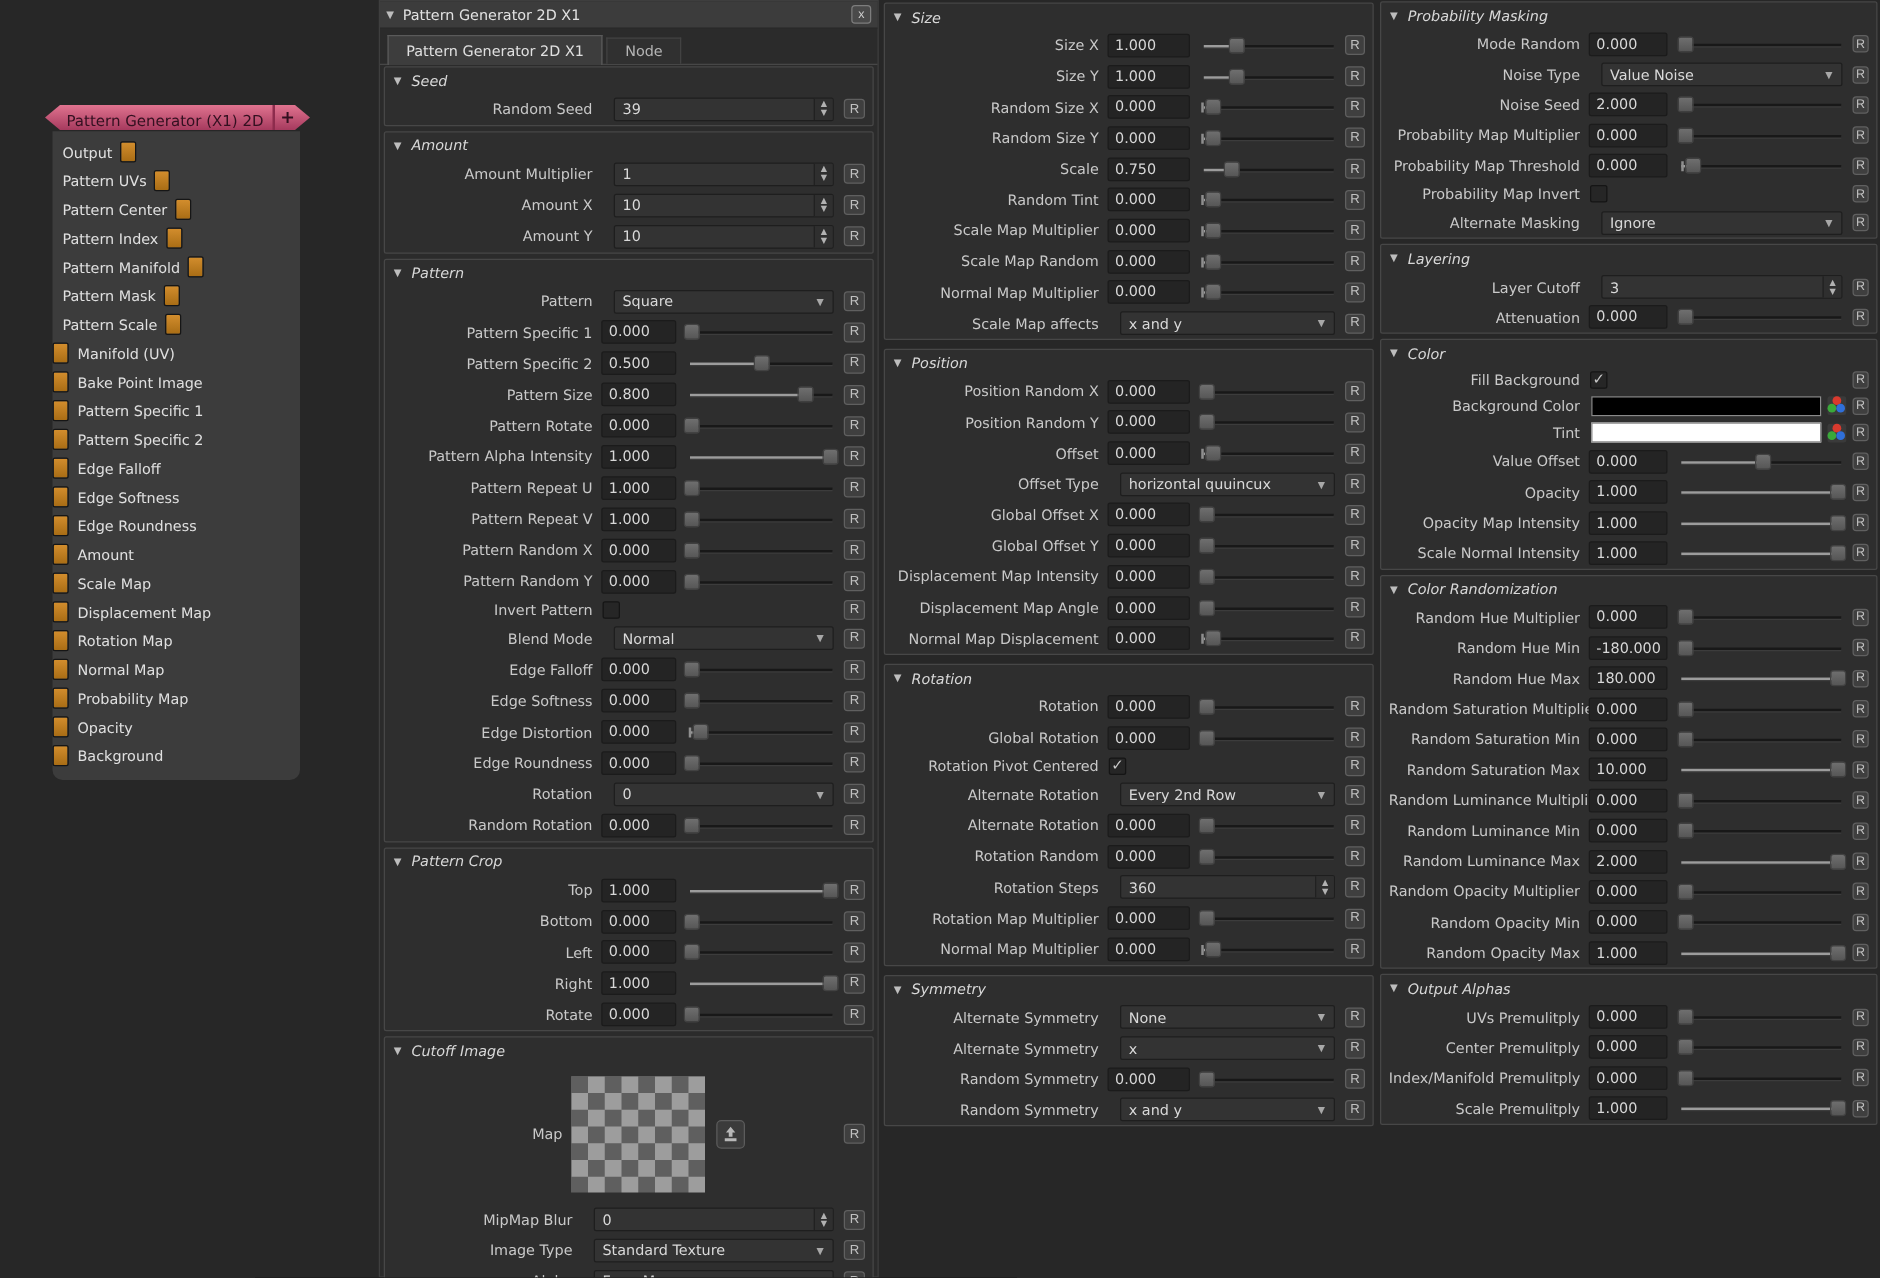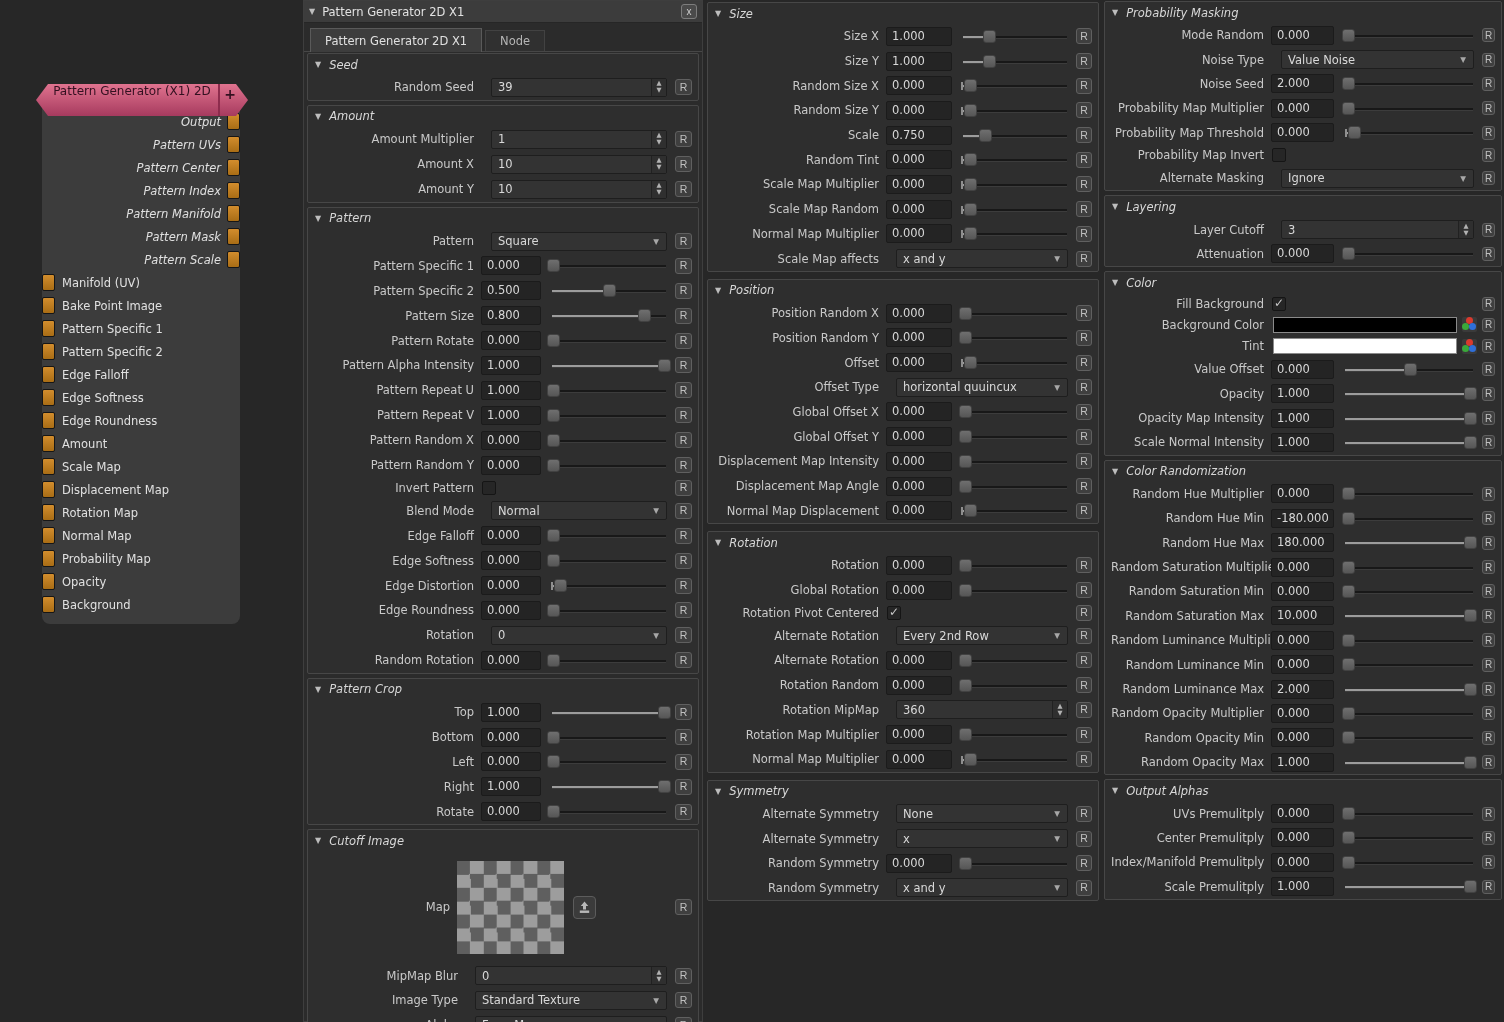--- a/index.html
+++ b/index.html
@@ -3,31 +3,31 @@
 <meta charset="utf-8">
 <style>
   html,body{margin:0;padding:0;background:#1d1d1d;}
   *{box-sizing:border-box;}
   body{font-family:"DejaVu Sans","Liberation Sans",sans-serif;font-size:11.5px;color:#c9c9c9;
        -webkit-font-smoothing:antialiased;}
   .canvas{position:relative;width:1504px;height:1022px;background:#272727;overflow:hidden;}
 
   
   #node{position:absolute;left:42px;top:84px;width:198px;}
-  .node-header{position:absolute;left:-6px;top:0;width:212px;height:32px;
+  .node-header{position:absolute;left:-6px;top:0;width:212px;height:20px;
     background:linear-gradient(#e0738f,#a63a5e);
     clip-path:polygon(0 50%,12px 0,200px 0,212px 50%,200px 100%,12px 100%);
-    display:flex;align-items:flex-start;z-index:2;}
+    display:flex;align-items:flex-end;z-index:2;}
   .node-title{flex:1;text-align:center;color:#331020;font-size:12px;white-space:nowrap;padding-left:10px;}
   .node-plus{flex:0 0 22px;text-align:center;color:#331020;font-size:14px;font-weight:bold;
     border-left:2px solid #8d2c4d;height:100%;line-height:21px;margin-right:8px;}
   .node-body{position:absolute;left:0;top:21px;width:198px;background:#3c3c3c;
     border-radius:0 0 8px 8px;padding:5px 0 8px;}
   .port{display:flex;align-items:center;height:23px;font-size:11.5px;color:#e0e0e0;}
-  .port-out{justify-content:flex-end;padding-left:8px;font-style:italic;}
+  .port-out{justify-content:flex-start;padding-left:8px;}
   .psq{flex:0 0 13px;width:13px;height:17px;background:linear-gradient(#d28d2d,#a96d15);
     border:1px solid #161616;border-radius:2px;}
   .port-out .psq{margin-left:6px;}
   .port-in .psq{margin-right:7px;}
 
   
   .window{position:absolute;left:303px;top:0;width:400px;height:1022px;background:#2b2b2b;
     border:1px solid #3e3e3e;--labelw:167px;--valw:60px;--rw:17px;}
   #middle-col{position:absolute;left:707px;top:2px;width:392px;--labelw:172px;--valw:66px;--rw:16px;}
   #right-col{position:absolute;left:1104px;top:1px;width:398px;--labelw:160px;--valw:63px;--rw:13px;}
@@ -803,21 +803,21 @@
           <span class="lab">Rotation Random</span>
           <div class="valbox">0.000</div>
           <div class="slider">
             <div class="track"></div>
             <div class="fill" style="width: 3%;"></div>
             <div class="handle" style="left: calc(3% - 6px);"></div>
           </div>
           <button class="rbtn">R</button>
         </div>
         <div class="row row-spin">
-          <span class="lab">Rotation MipMap</span>
+          <span class="lab">Rotation Steps</span>
           <div class="wide">
             <span class="wide-text">360</span>
             <div class="spin-arrows">
               <div class="arr">▲</div>
               <div class="arr">▼</div>
             </div>
           </div>
           <button class="rbtn">R</button>
         </div>
         <div class="row row-slider">

